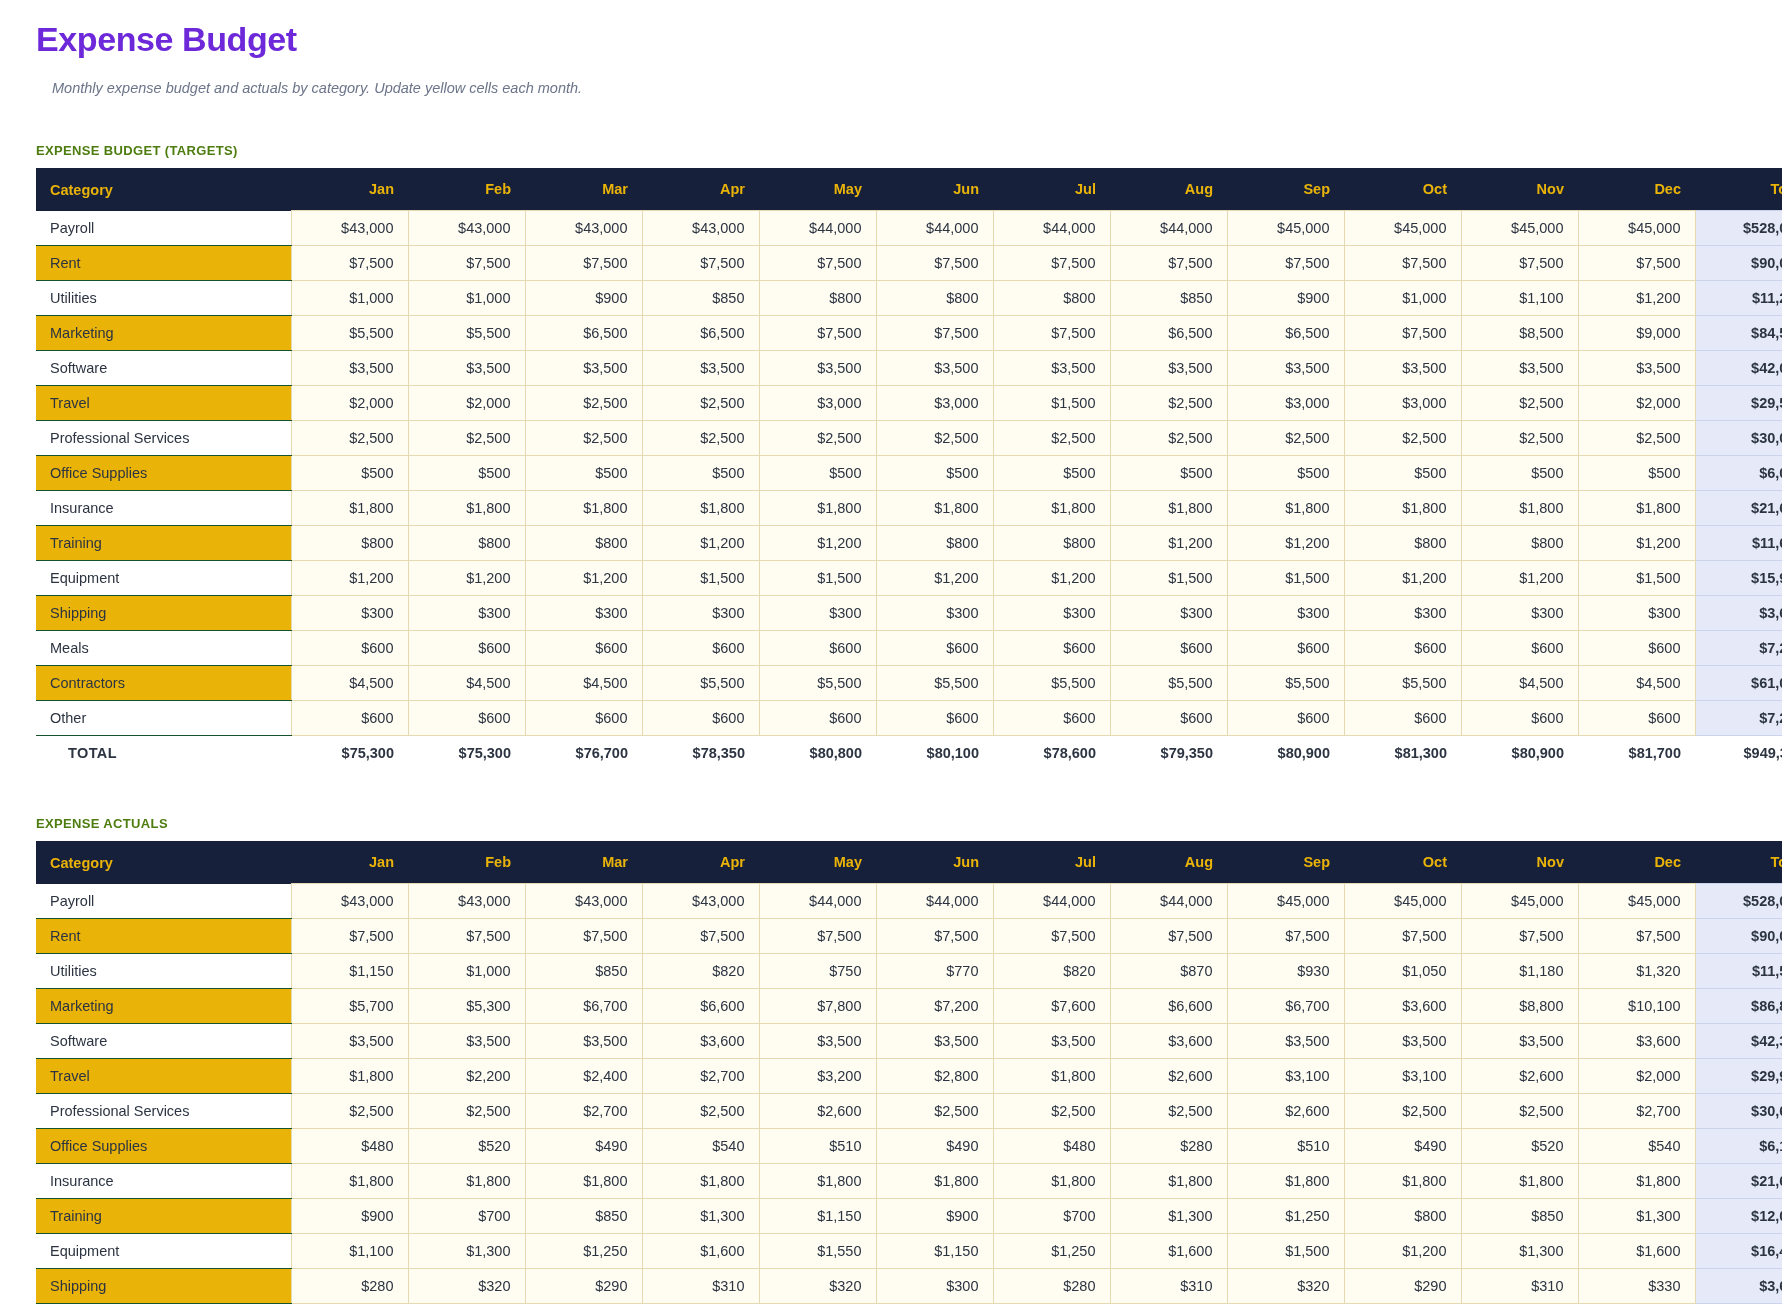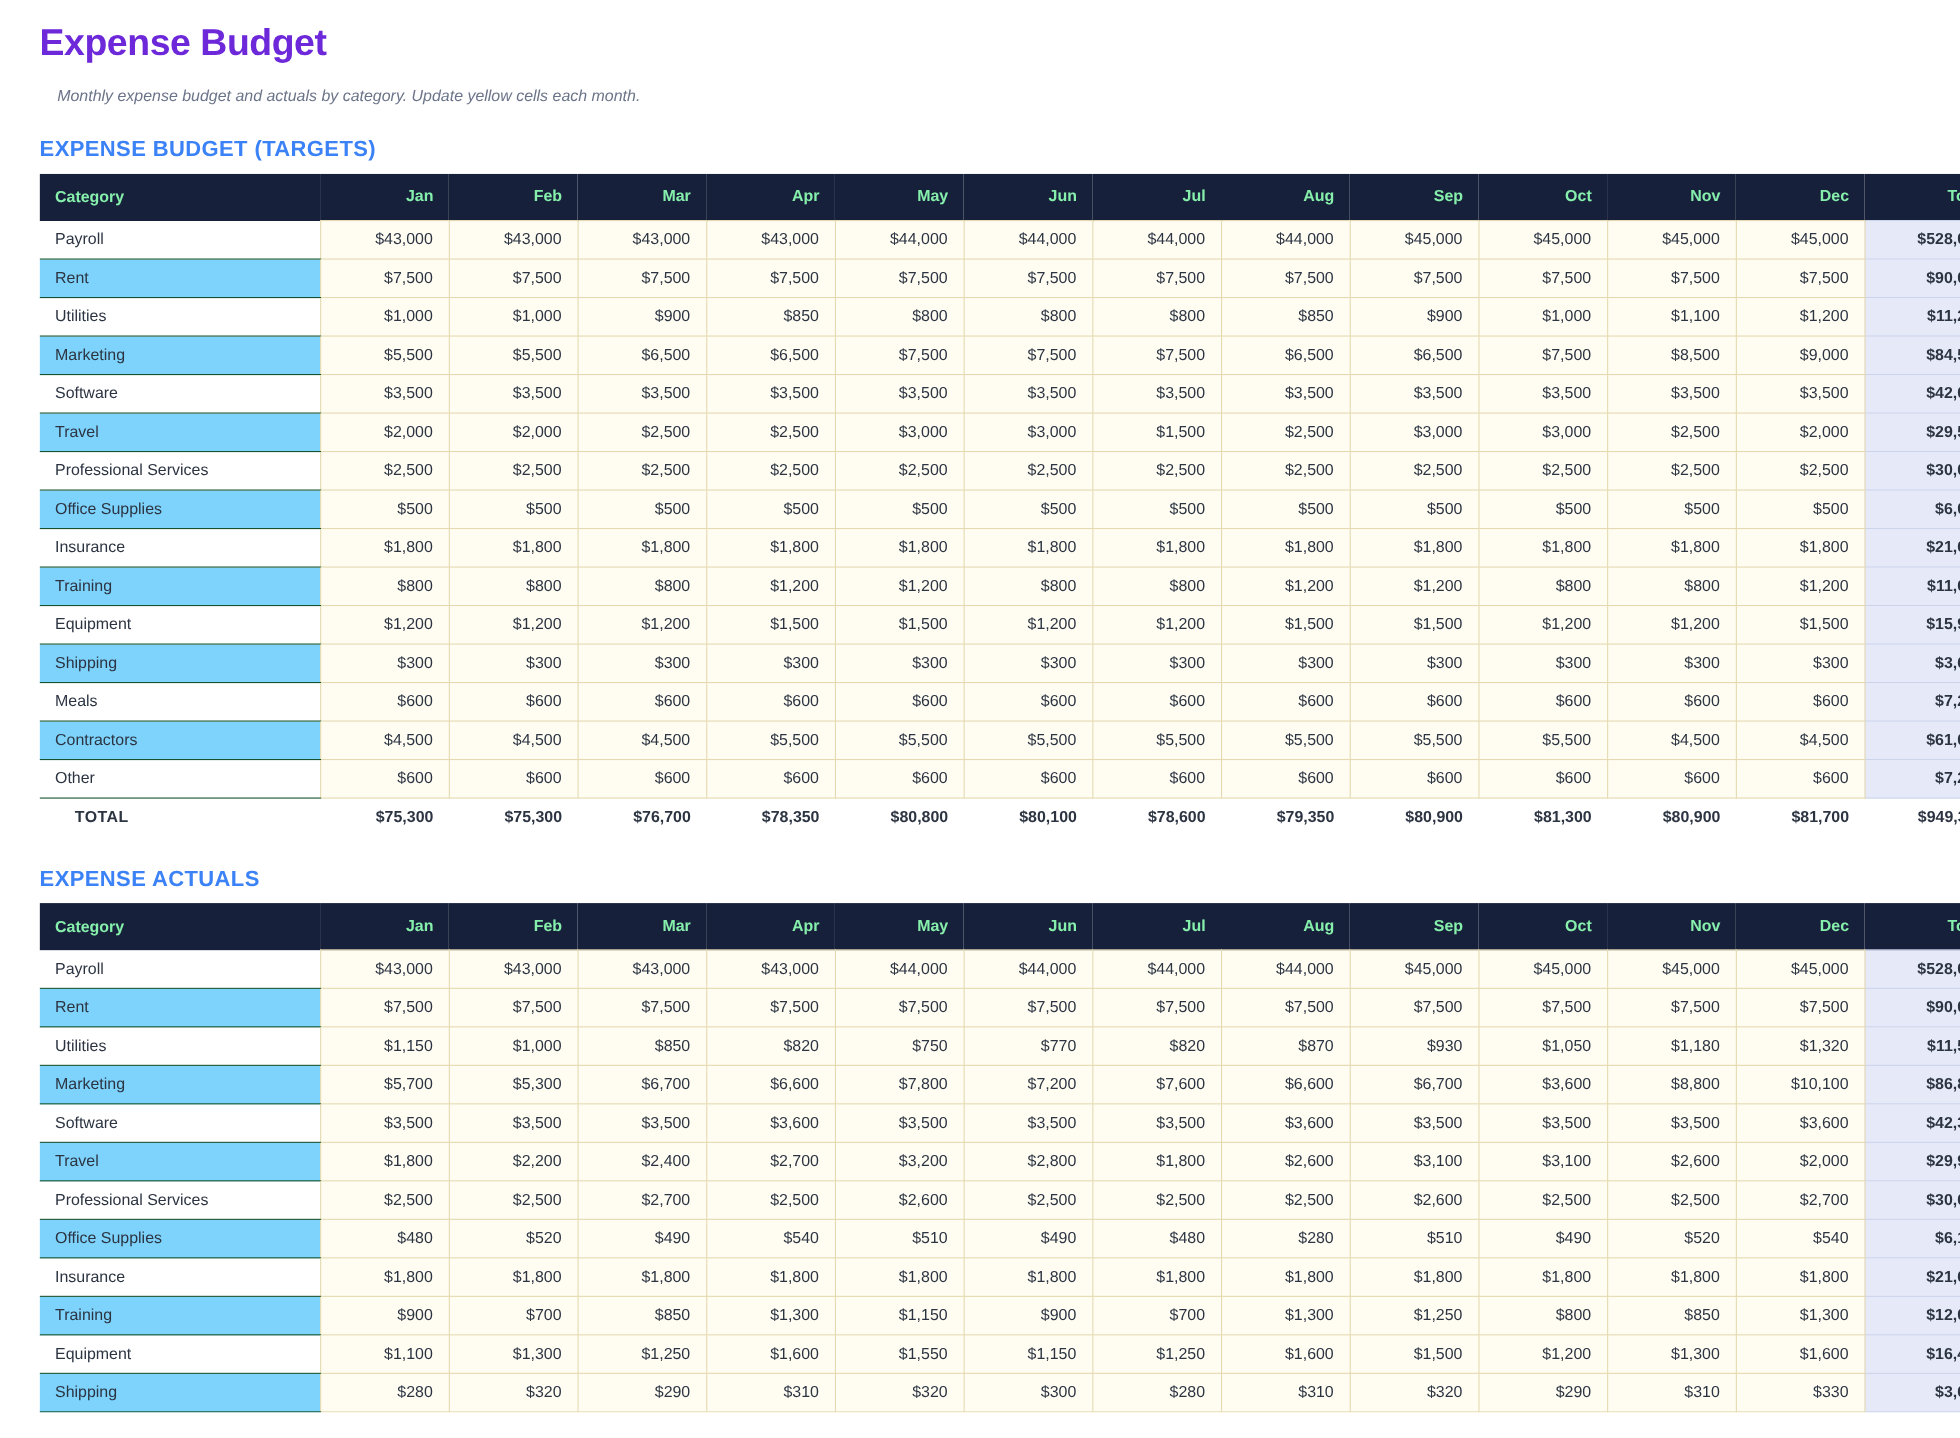--- a/index.html
+++ b/index.html
@@ -30,44 +30,44 @@
     line-height: 1.25;
   }
   .page-subtitle {
     font-size: 14.5px;
     font-style: italic;
     color: #6b7489;
     margin: 18px 0 0 16px;
     line-height: 1.3;
   }
   .section-title {
-    font-size: 20px;
+    font-size: 13px;
     font-weight: bold;
-    color: #3b82f6;
+    color: #4d7c0f;
     letter-spacing: 0.35px;
-    margin: 28px 0 10px 0;
+    margin: 46px 0 10px 0;
     text-transform: uppercase;
   }
   .table-wrap {
     width: 1746px;
     overflow: hidden;
   }
   table.grid {
     border-collapse: collapse;
     table-layout: fixed;
     width: 1782px;
     font-size: 14.5px;
   }
   table.grid col.c-cat  { width: 255px; }
   table.grid col.c-mon  { width: 117px; }
   table.grid col.c-tot  { width: 123px; }
 
   table.grid thead th {
     background: #16203a;
-    color: #86efac;
+    color: #eab308;
     font-weight: bold;
     font-size: 14.5px;
     padding: 13px 14px;
     text-align: right;
     border: none;
     white-space: nowrap;
   }
   table.grid thead th.cat-head {
     text-align: left;
     padding-left: 14px;
@@ -77,21 +77,21 @@
     padding: 9px 14px;
     white-space: nowrap;
     font-size: 14.5px;
     color: #2c3442;
   }
   td.cat {
     text-align: left;
     background: #ffffff;
     border-bottom: 1px solid #14532d;
   }
-  tr.alt td.cat { background: #7dd3fc; }
+  tr.alt td.cat { background: #eab308; }
 
   td.num {
     text-align: right;
     background: #fffdf2;
     border: 1px solid #e4d9b0;
   }
   td.tot {
     text-align: right;
     background: #e6eaf8;
     border: 1px solid #ccd4ec;

